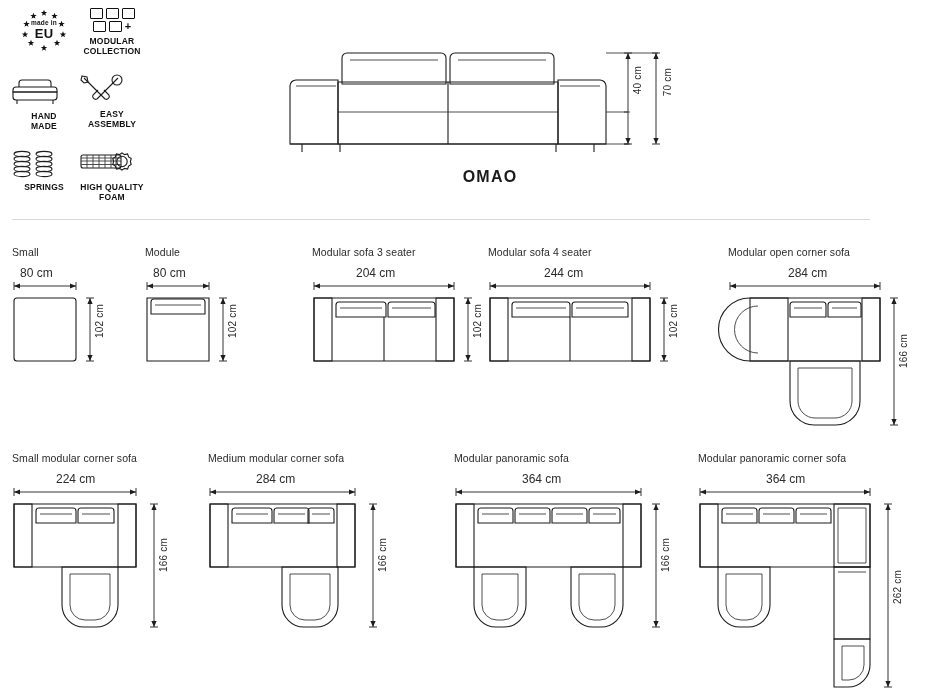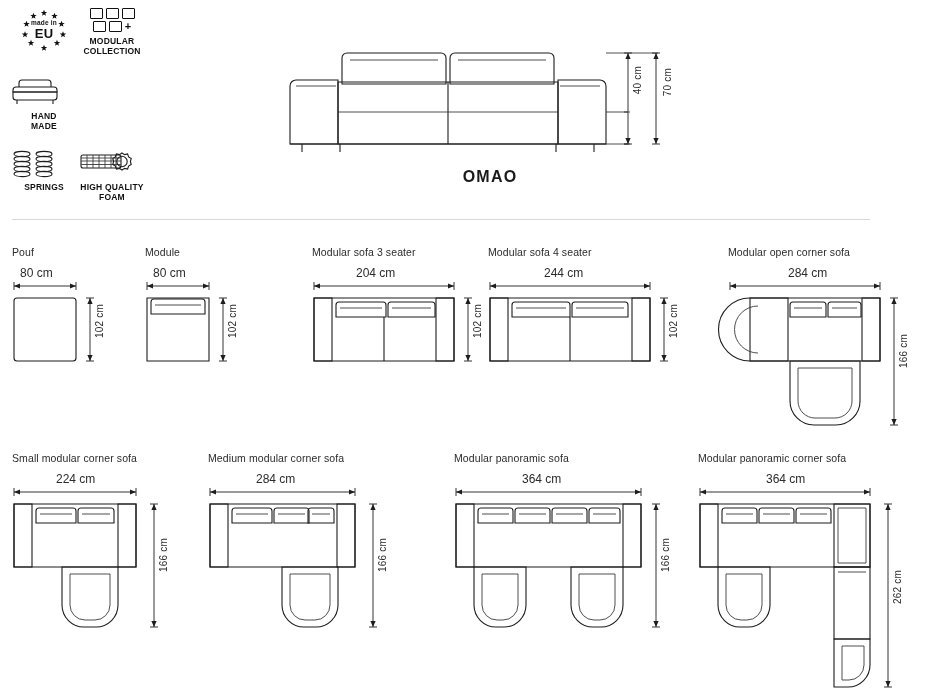--- a/index.html
+++ b/index.html
@@ -208,20 +208,32 @@
             <path class="ln" d="M6,13 h38 a3,3 0 0 1 3,3 v2 h-44 v-2 a3,3 0 0 1 3,-3 z" stroke-width="1.6"></path>
             <path class="ln" d="M9,13 v-4 a3,3 0 0 1 3,-3 h26 a3,3 0 0 1 3,3 v4" stroke-width="1.6"></path>
             <path class="ln" d="M3,18 h44 v5 a3,3 0 0 1 -3,3 h-38 a3,3 0 0 1 -3,-3 z" stroke-width="1.6"></path>
             <path class="ln" d="M7,26 v4 M43,26 v4" stroke-width="1.6"></path>
           </svg>
         </span>
         <span class="cap">HAND</span>
         <span class="cap">MADE</span>
       </div>
 
+      <div class="badge">
+        <span class="glyph">
+          <svg width="46" height="32" viewBox="0 0 46 32" aria-hidden="true">
+            <path class="ln" d="M6,4 l16,16 M22,20 l5,5 a3,3 0 0 0 4,-4 l-5,-5" stroke-width="2"></path>
+            <path class="ln" d="M4,2 l5,1 1,5 -4,1 -3,-3 z" stroke-width="1.6"></path>
+            <path class="ln" d="M40,4 l-16,16 M24,20 l-5,5 a3,3 0 0 1 -4,-4 l5,-5" stroke-width="2"></path>
+            <circle class="ln" cx="39" cy="6" r="5" stroke-width="1.6"></circle>
+          </svg>
+        </span>
+        <span class="cap">EASY</span>
+        <span class="cap">ASSEMBLY</span>
+      </div>
     </div>
 
     <div class="badge-row">
       <div class="badge">
         <span class="glyph">
           <svg width="50" height="30" viewBox="0 0 50 30" aria-hidden="true">
             <g class="ln" stroke-width="1.2">
               <g transform="translate(3,2)">
                 <ellipse cx="9" cy="3" rx="8" ry="2.6"></ellipse>
                   <ellipse cx="9" cy="8" rx="8" ry="2.6"></ellipse>
@@ -302,21 +314,21 @@
       </g>
     </svg>
     <div class="vdim" style="position:absolute; left:352px; top:46px;">40 cm</div>
     <div class="vdim" style="position:absolute; left:382px; top:48px;">70 cm</div>
   </div>
 
   <div class="hero-title">OMAO</div>
   <div class="divider"></div>
 
   <div class="cell" style="left:12px; top:246px;">
-    <div class="label">Pouf</div>
+    <div class="label">Small</div>
     <div class="dimtext" style="position:absolute; left:8px; top:20px;">80 cm</div>
     <svg width="120" height="120" viewBox="0 0 120 120" style="position:absolute; left:0; top:32px;" aria-hidden="true">
       <path class="dimline" d="M2,8 h62"></path>
       <g fill="#1d1d1d">
           <polygon points="2,8 8,5.4 8,10.6"></polygon>
           <polygon points="64,8 58,5.4 58,10.6"></polygon>
         </g>
       <path class="dimline" d="M2,4 v8 M64,4 v8"></path>
       <rect class="ln" x="2" y="20" width="62" height="63" rx="3"></rect>
       <path class="dimline" d="M78,20 v63"></path>

